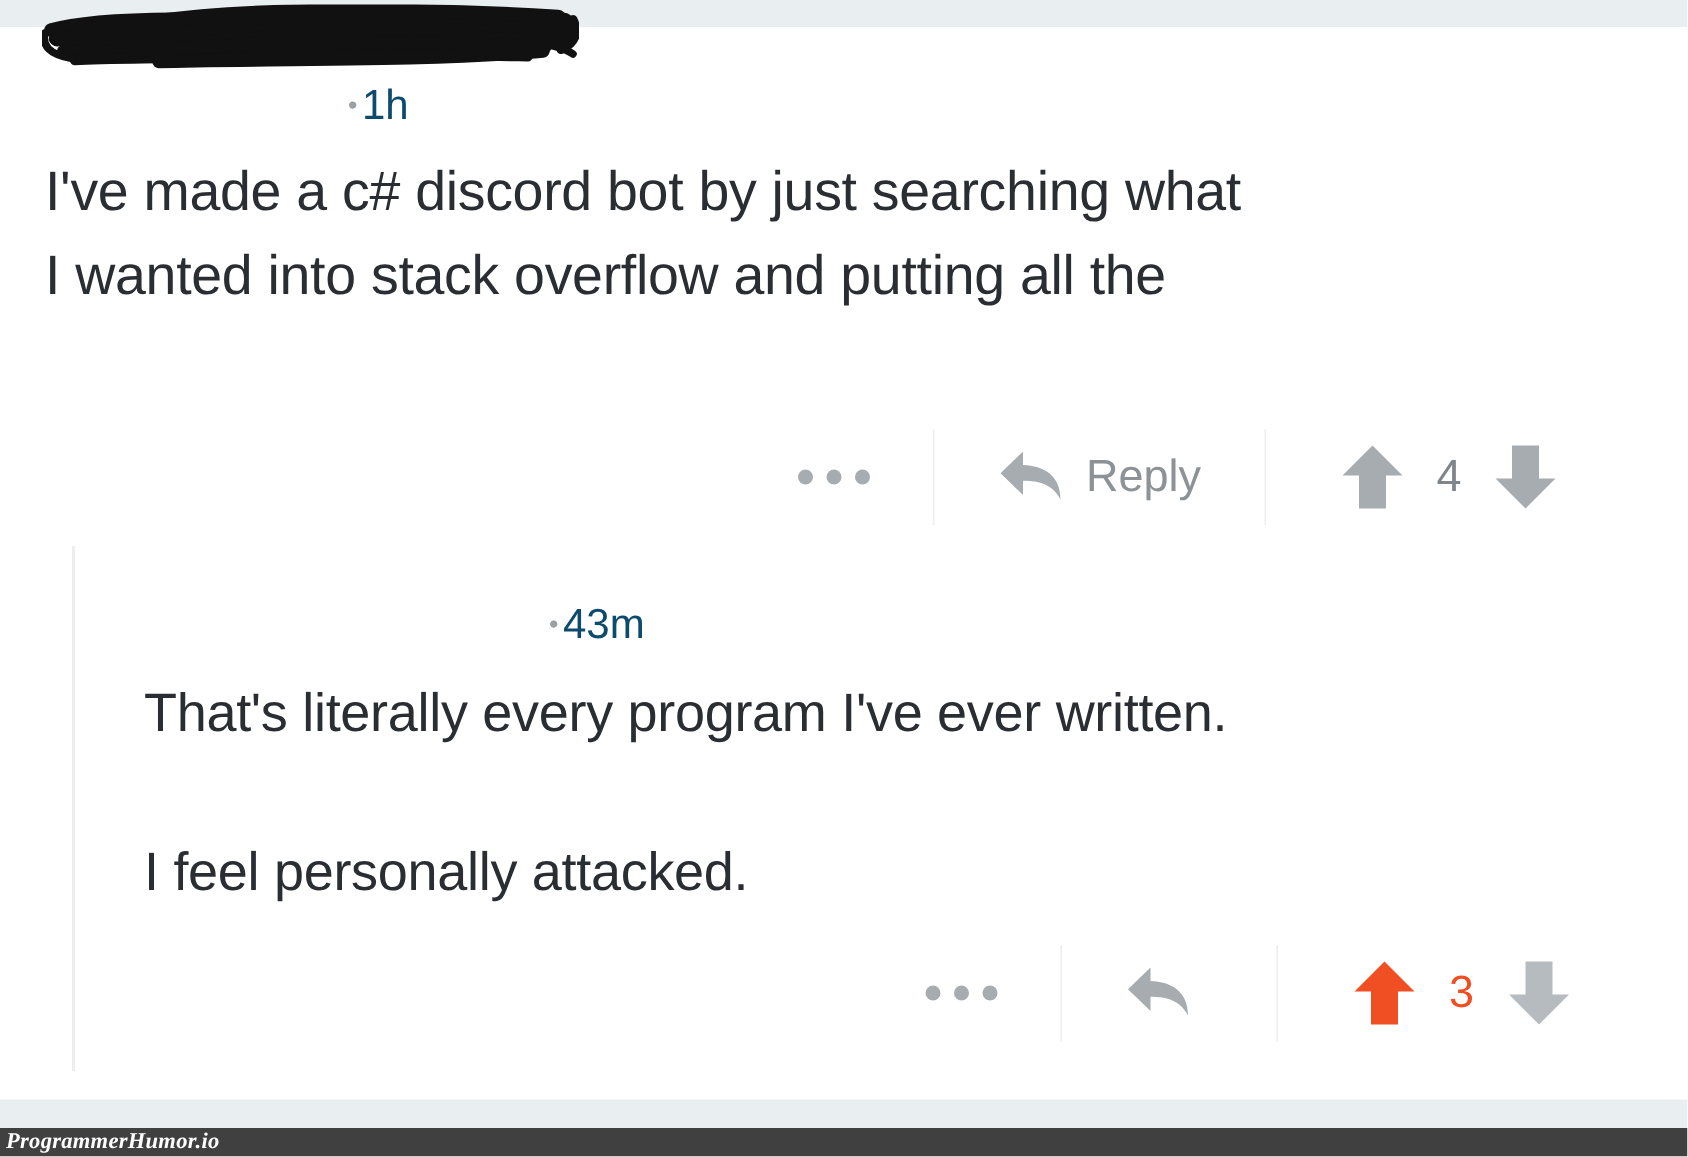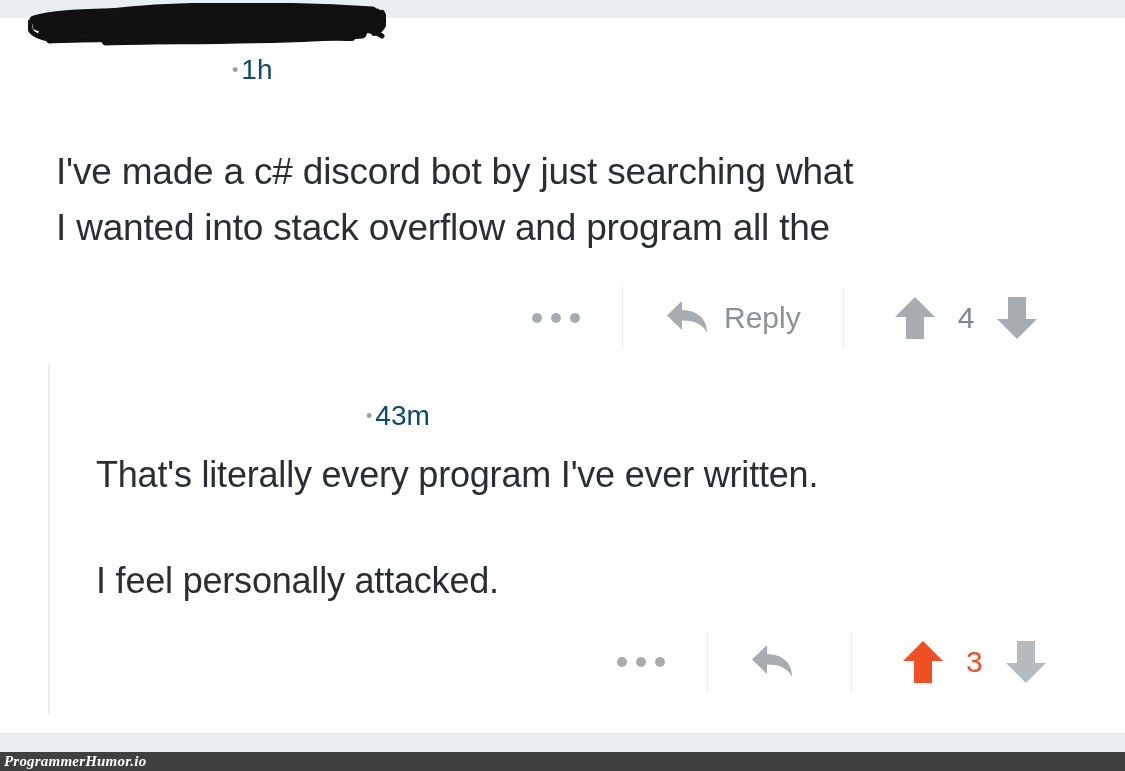--- a/index.html
+++ b/index.html
@@ -117,24 +117,23 @@
 
   .comment-body {
     color: #2a2e33;
     font-size: 37px;
     line-height: 1.5;
     font-weight: 400;
     letter-spacing: -0.2px;
   }
   .body-root {
     position: absolute;
-    left: 56px;
+    left: 30px;
     top: 100px;
     width: 1040px;
-    margin-top: 44px;
   }
   .body-root .line { display: block; }
 
   .body-reply {
     position: absolute;
     left: 96px;
     top: 448px;
     width: 1000px;
     font-size: 36px;
   }
@@ -254,21 +253,21 @@
 </div>
 <span class="username-hidden"></span>
 
 <div class="meta-row-root">
   <span class="meta-dot">•</span>
   <span class="timestamp">1h</span>
 </div>
 
 <div class="comment-body body-root">
   <span class="line">I've made a c# discord bot by just searching what</span>
-  <span class="line">I wanted into stack overflow and program all the</span>
+  <span class="line">I wanted into stack overflow and putting all the</span>
 </div>
 
 <div class="action-bar action-bar-root">
 
   <div class="act-group">
     <div class="dots">
       <span class="dot"></span>
       <span class="dot"></span>
       <span class="dot"></span>
     </div>

